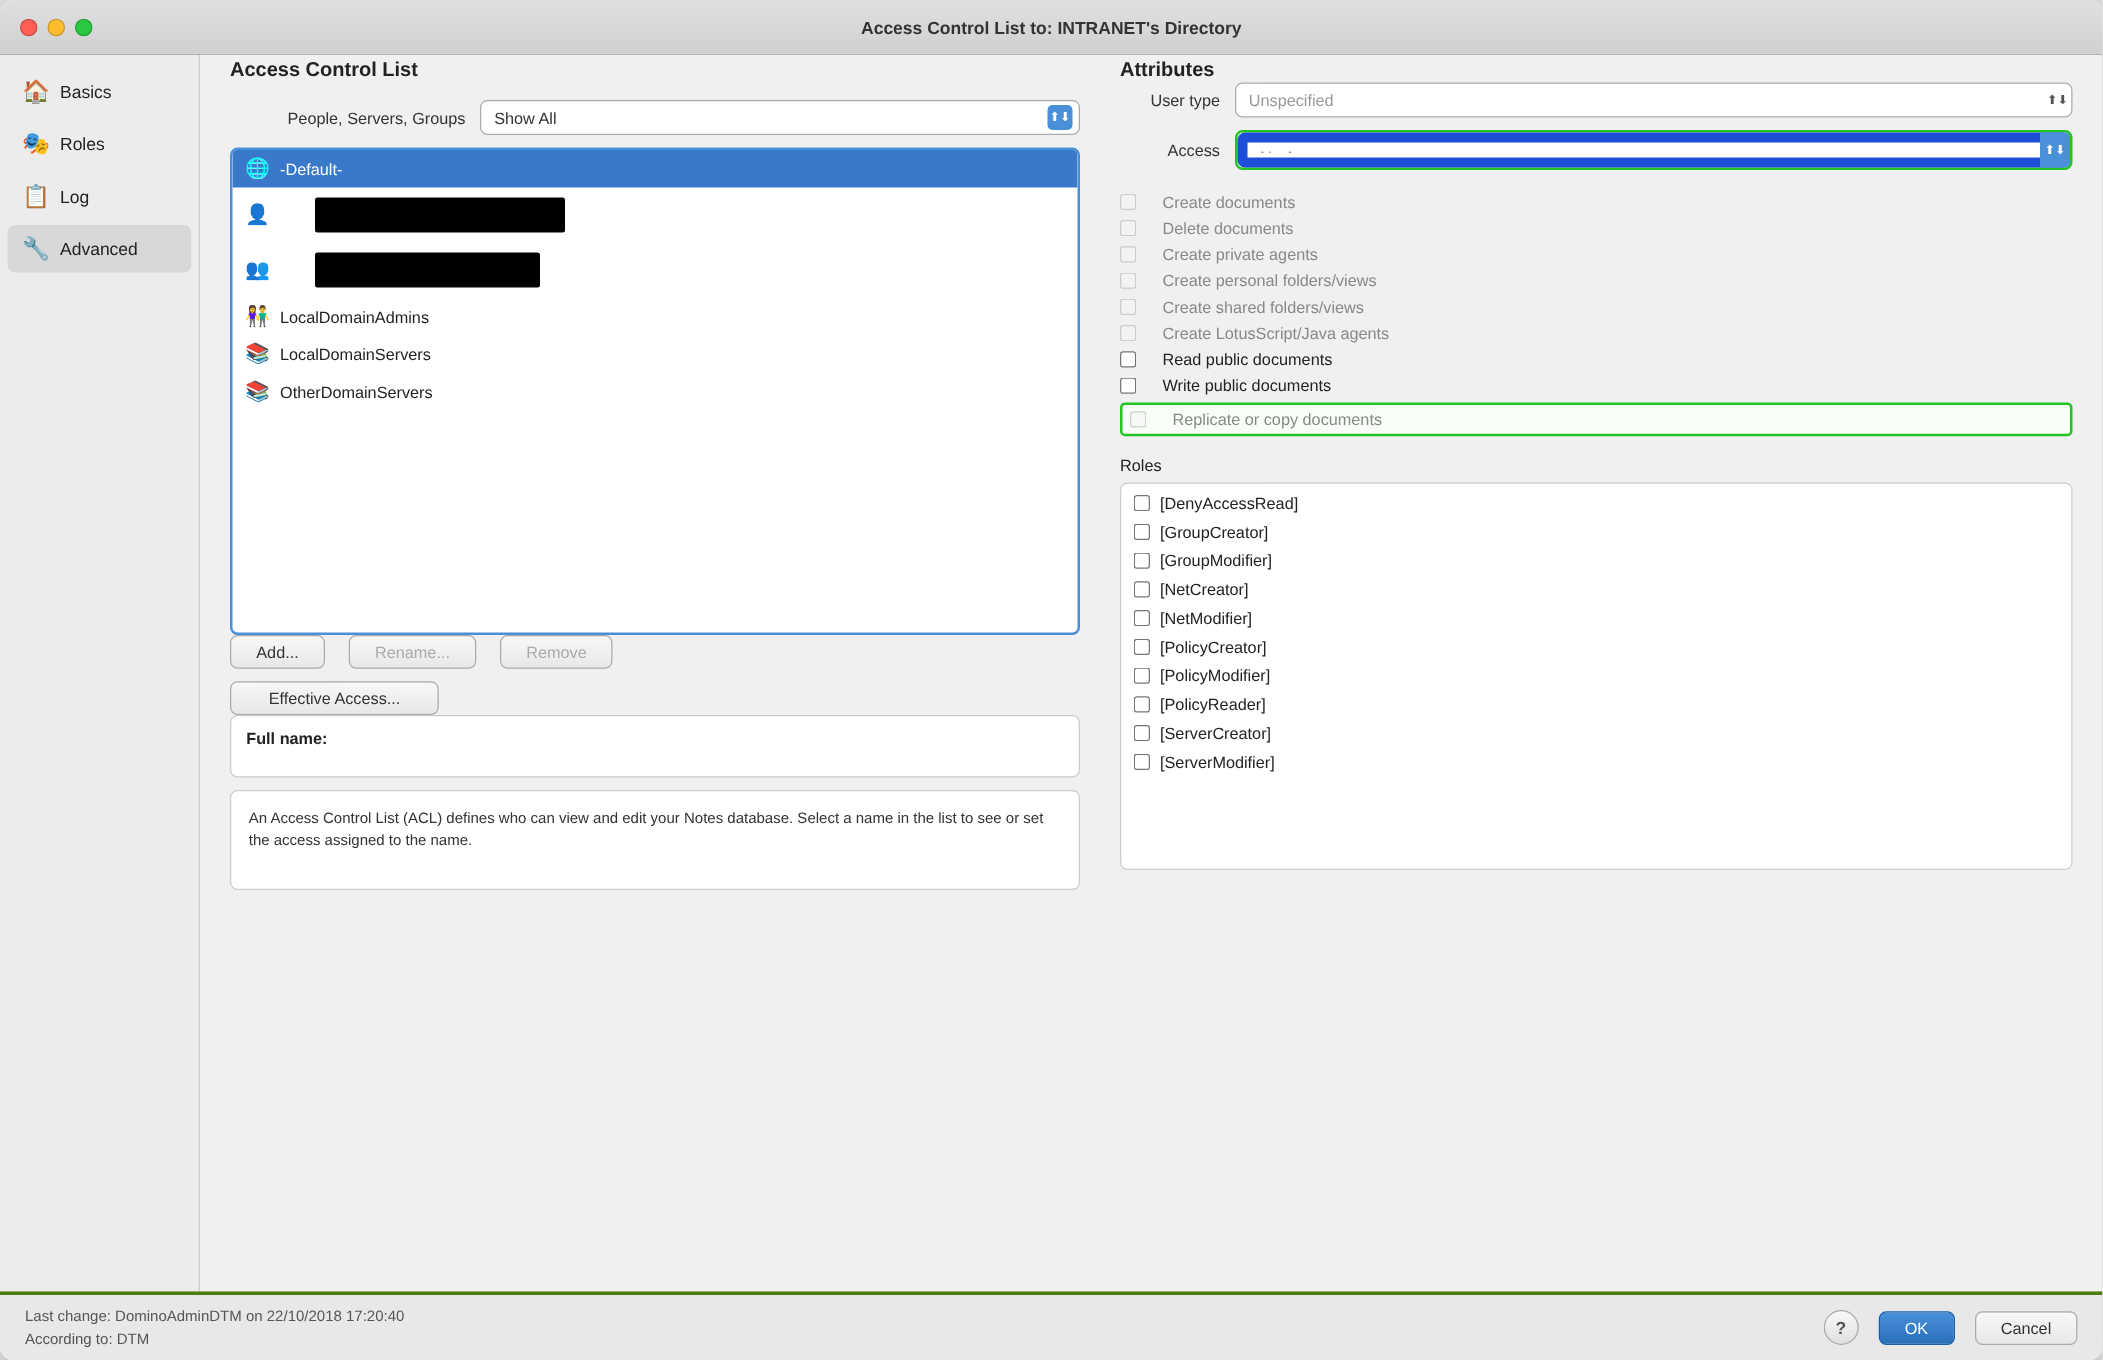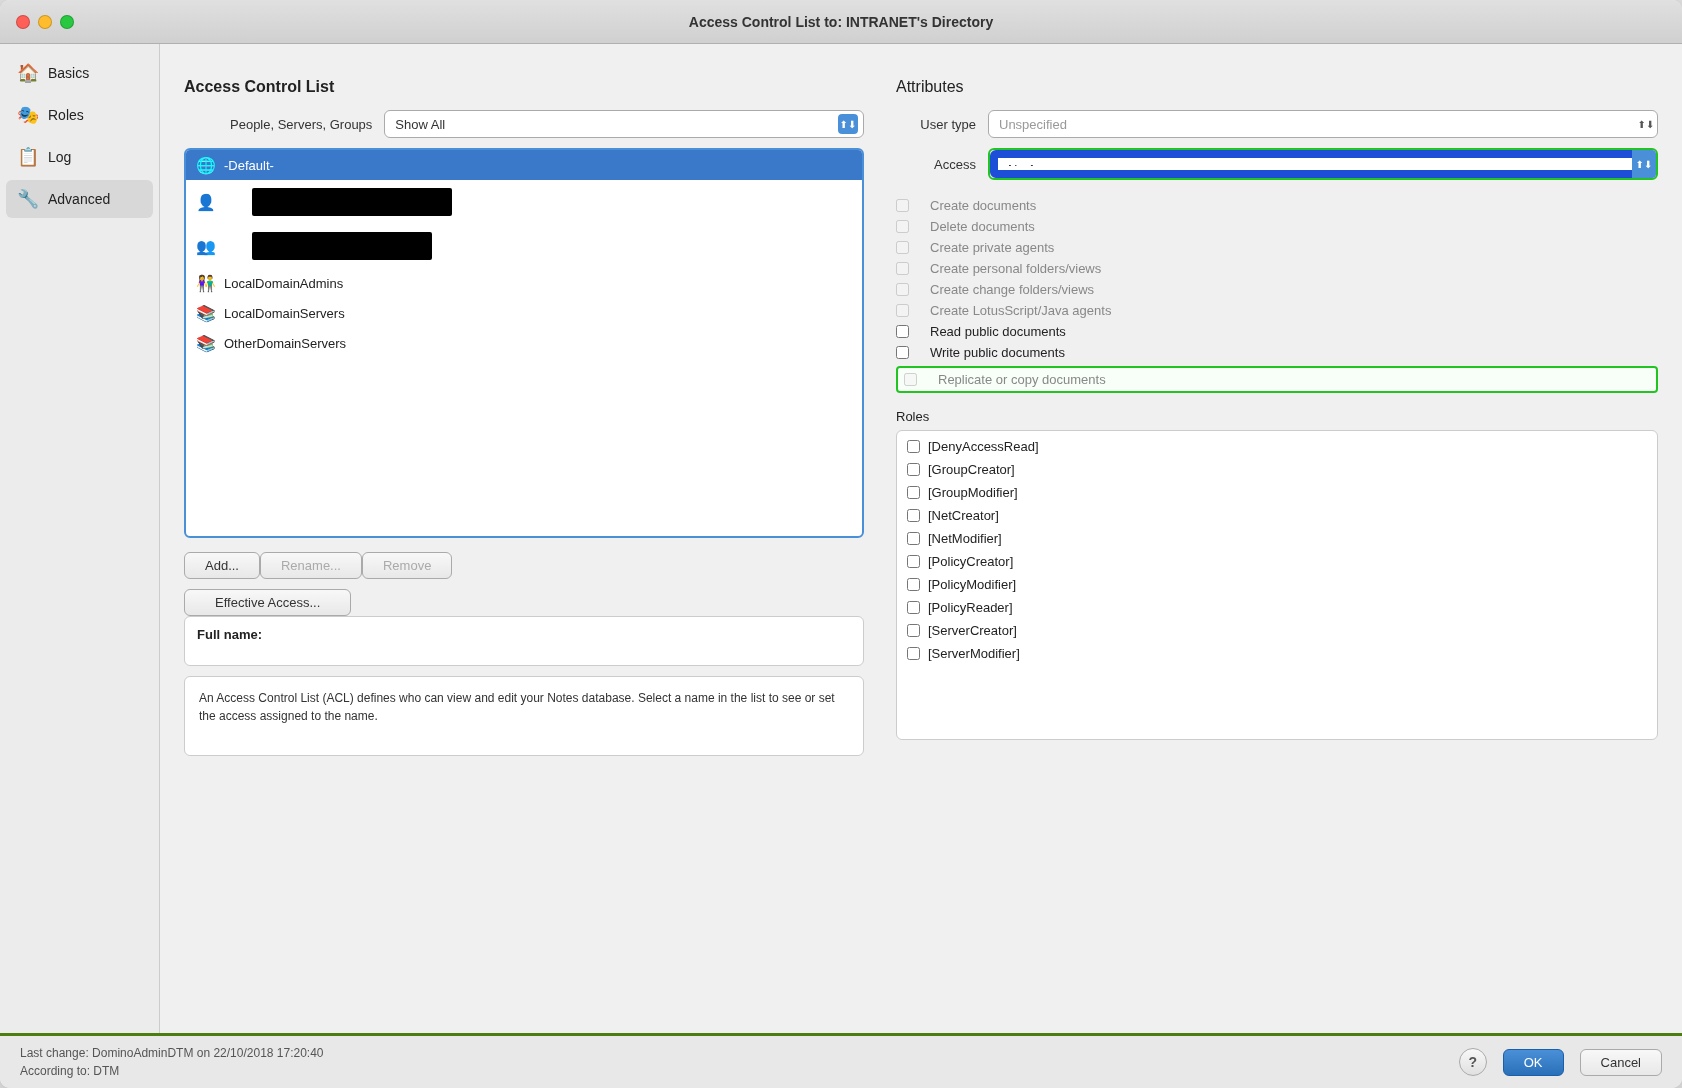--- a/index.html
+++ b/index.html
@@ -81,21 +81,21 @@
       width: 22px;
       height: 22px;
       display: flex;
       align-items: center;
       justify-content: center;
       font-size: 18px;
     }
     
     .main-content {
       flex: 1;
-      padding: 34px 24px;
+      padding: 4px 24px;
       display: flex;
       gap: 32px;
     }
     
     .acl-panel {
       flex: 0 0 680px;
       display: flex;
       flex-direction: column;
     }
     .panel-title {
@@ -177,22 +177,22 @@
     }
     .redacted-block {
       background: black;
       width: 200px;
       height: 28px;
       margin: 3px 0 3px 28px;
       border-radius: 2px;
     }
     .action-buttons {
       display: flex;
-      gap: 0;
-      margin-top: 14px;
+      gap: 19px;
+      margin-top: 0;
     }
     .btn {
       border: 1px solid #aaa;
       border-radius: 6px;
       background: linear-gradient(to bottom, #f8f8f8, #e8e8e8);
       padding: 5px 20px;
       font-size: 13px;
       cursor: pointer;
       color: #333;
     }
@@ -241,22 +241,21 @@
       min-height: 80px;
     }
     
     .attr-panel {
       flex: 1;
       display: flex;
       flex-direction: column;
     }
     .attr-title {
       font-size: 16px;
-      font-weight: 400;
-      margin-bottom: 14px;
+      font-weight: 700;
     }
     .attr-row {
       display: flex;
       align-items: center;
       margin-bottom: 10px;
       gap: 12px;
     }
     .attr-label {
       font-size: 13px;
       color: #333;
@@ -520,21 +519,21 @@
           <div class="checkbox-item" data-interactable="false">
             <input type="checkbox" data-interactable="true" disabled="" style="">
             <span data-interactable="false">Create private agents</span>
           </div>
           <div class="checkbox-item" data-interactable="false">
             <input type="checkbox" data-interactable="true" disabled="" style="">
             <span data-interactable="false">Create personal folders/views</span>
           </div>
           <div class="checkbox-item" data-interactable="false">
             <input type="checkbox" data-interactable="true" disabled="" style="">
-            <span data-interactable="false">Create change folders/views</span>
+            <span data-interactable="false">Create shared folders/views</span>
           </div>
           <div class="checkbox-item" data-interactable="false">
             <input type="checkbox" data-interactable="true" disabled="" style="">
             <span data-interactable="false">Create LotusScript/Java agents</span>
           </div>
           <div class="checkbox-item enabled" data-interactable="false">
             <input type="checkbox" data-interactable="true" style="">
             <span data-interactable="false">Read public documents</span>
           </div>
           <div class="checkbox-item enabled" data-interactable="false">

